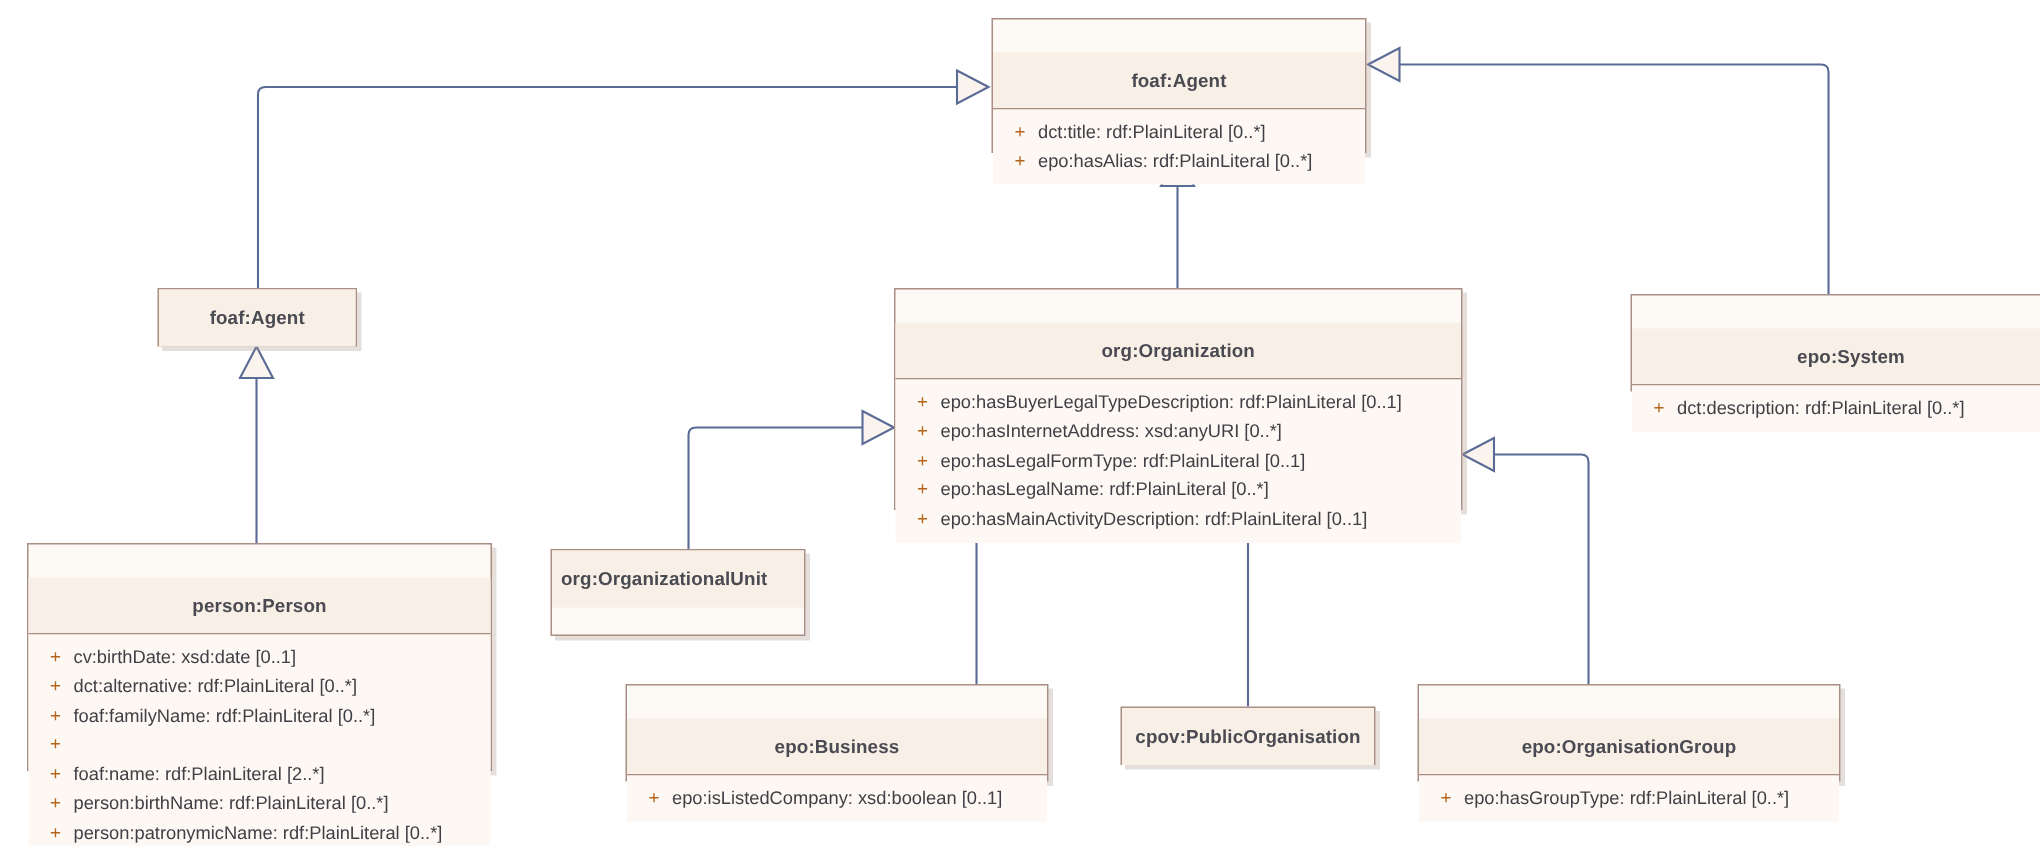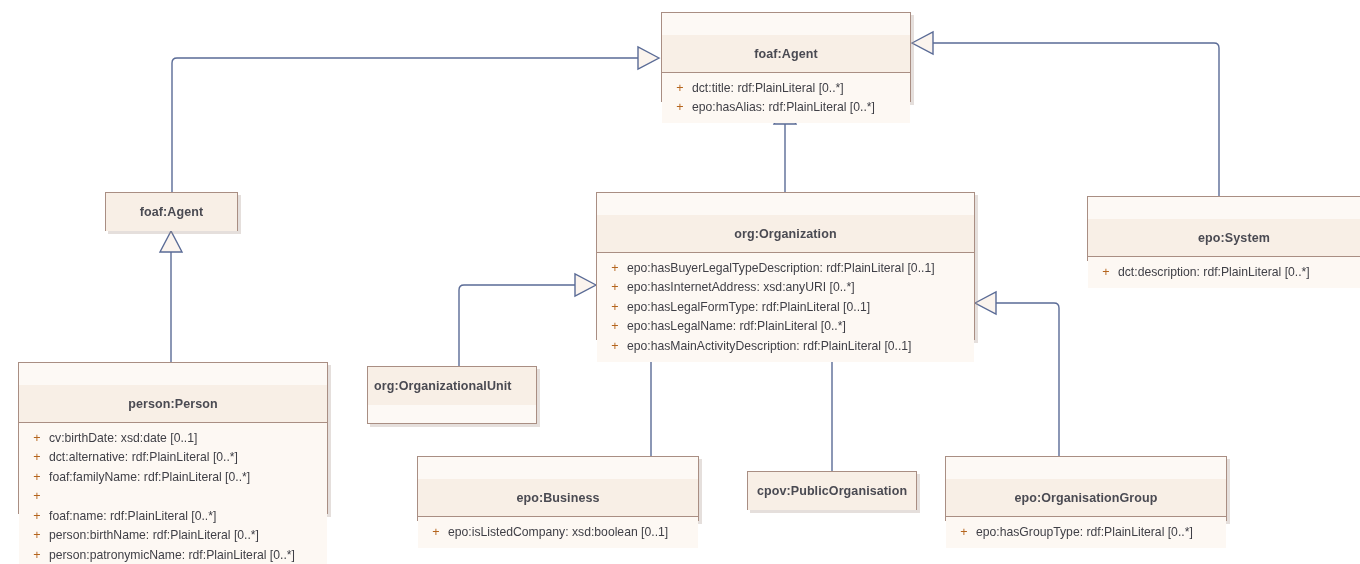--- a/index.html
+++ b/index.html
@@ -206,21 +206,21 @@
       </div>
       <div class="attr-row">
         <span class="attr-vis">+</span>
         <span class="attr-text">foaf:familyName: rdf:PlainLiteral [0..*]</span>
       </div>
       <div class="attr-row">
         <span class="attr-vis">+</span>
       </div>
       <div class="attr-row">
         <span class="attr-vis">+</span>
-        <span class="attr-text">foaf:name: rdf:PlainLiteral [0..*]</span>
+        <span class="attr-text">foaf:name: rdf:PlainLiteral [2..*]</span>
       </div>
       <div class="attr-row">
         <span class="attr-vis">+</span>
         <span class="attr-text">person:birthName: rdf:PlainLiteral [0..*]</span>
       </div>
       <div class="attr-row">
         <span class="attr-vis">+</span>
         <span class="attr-text">person:patronymicName: rdf:PlainLiteral [0..*]</span>
       </div>
     </div>

